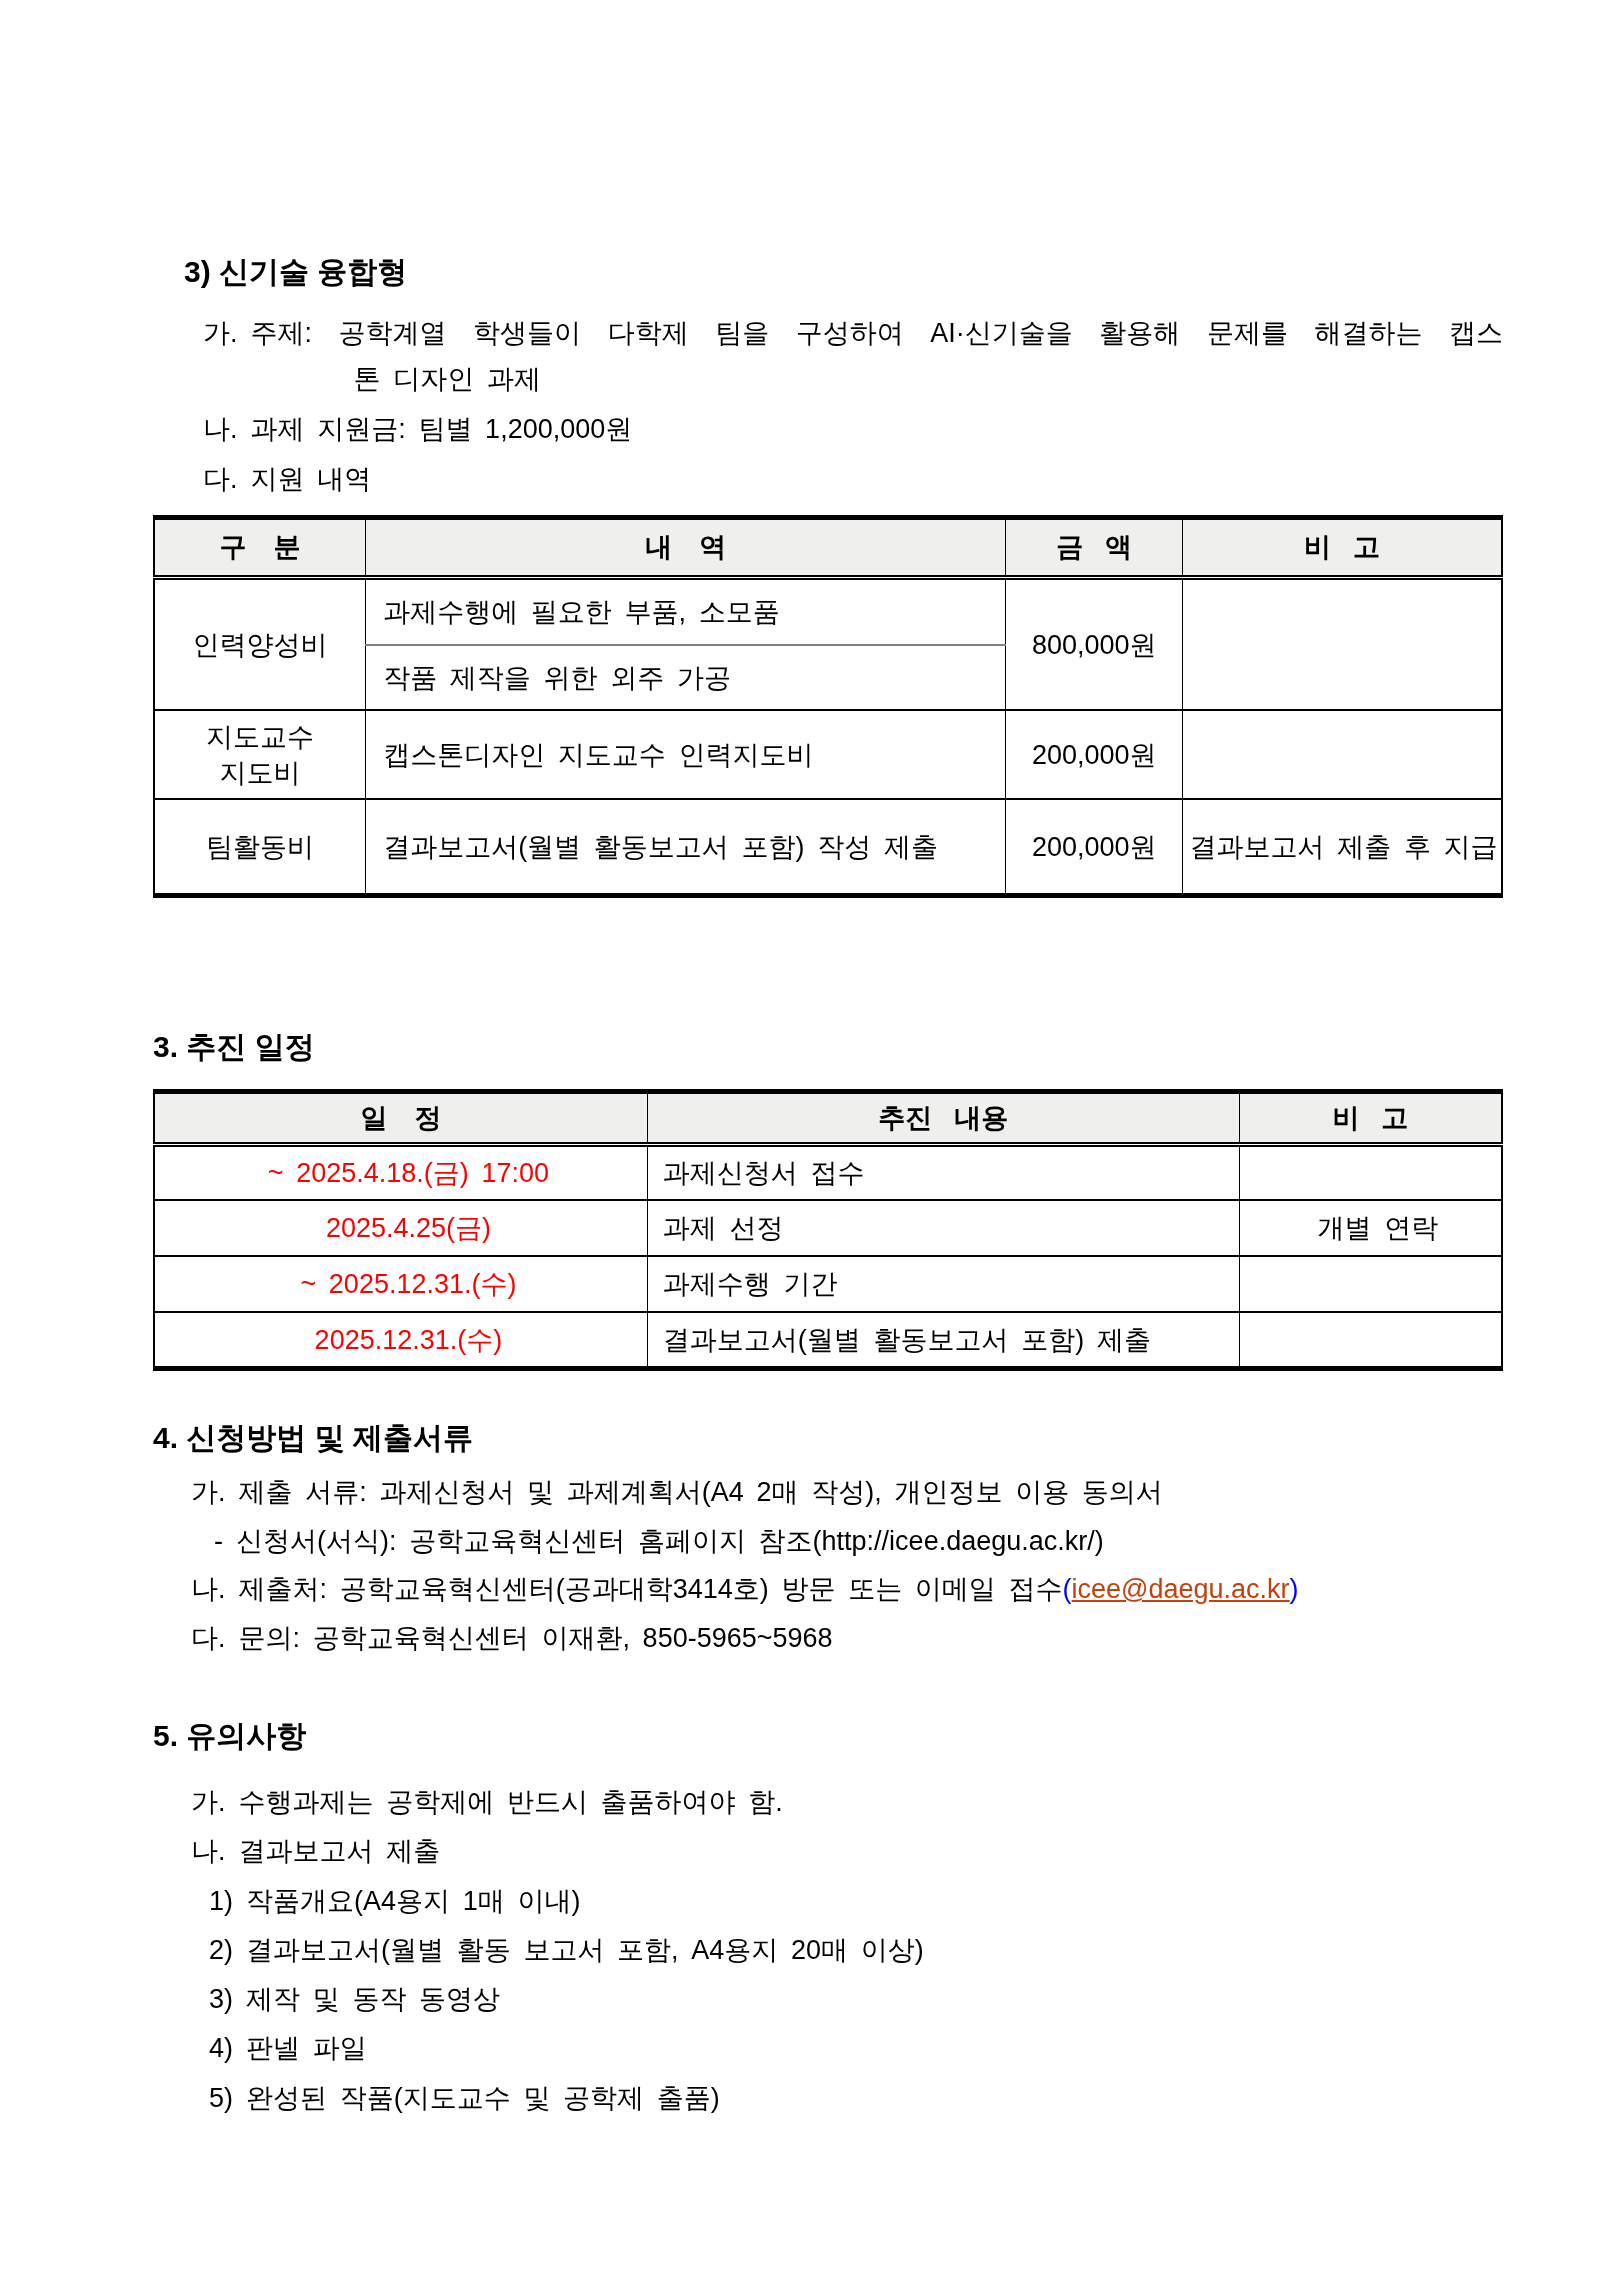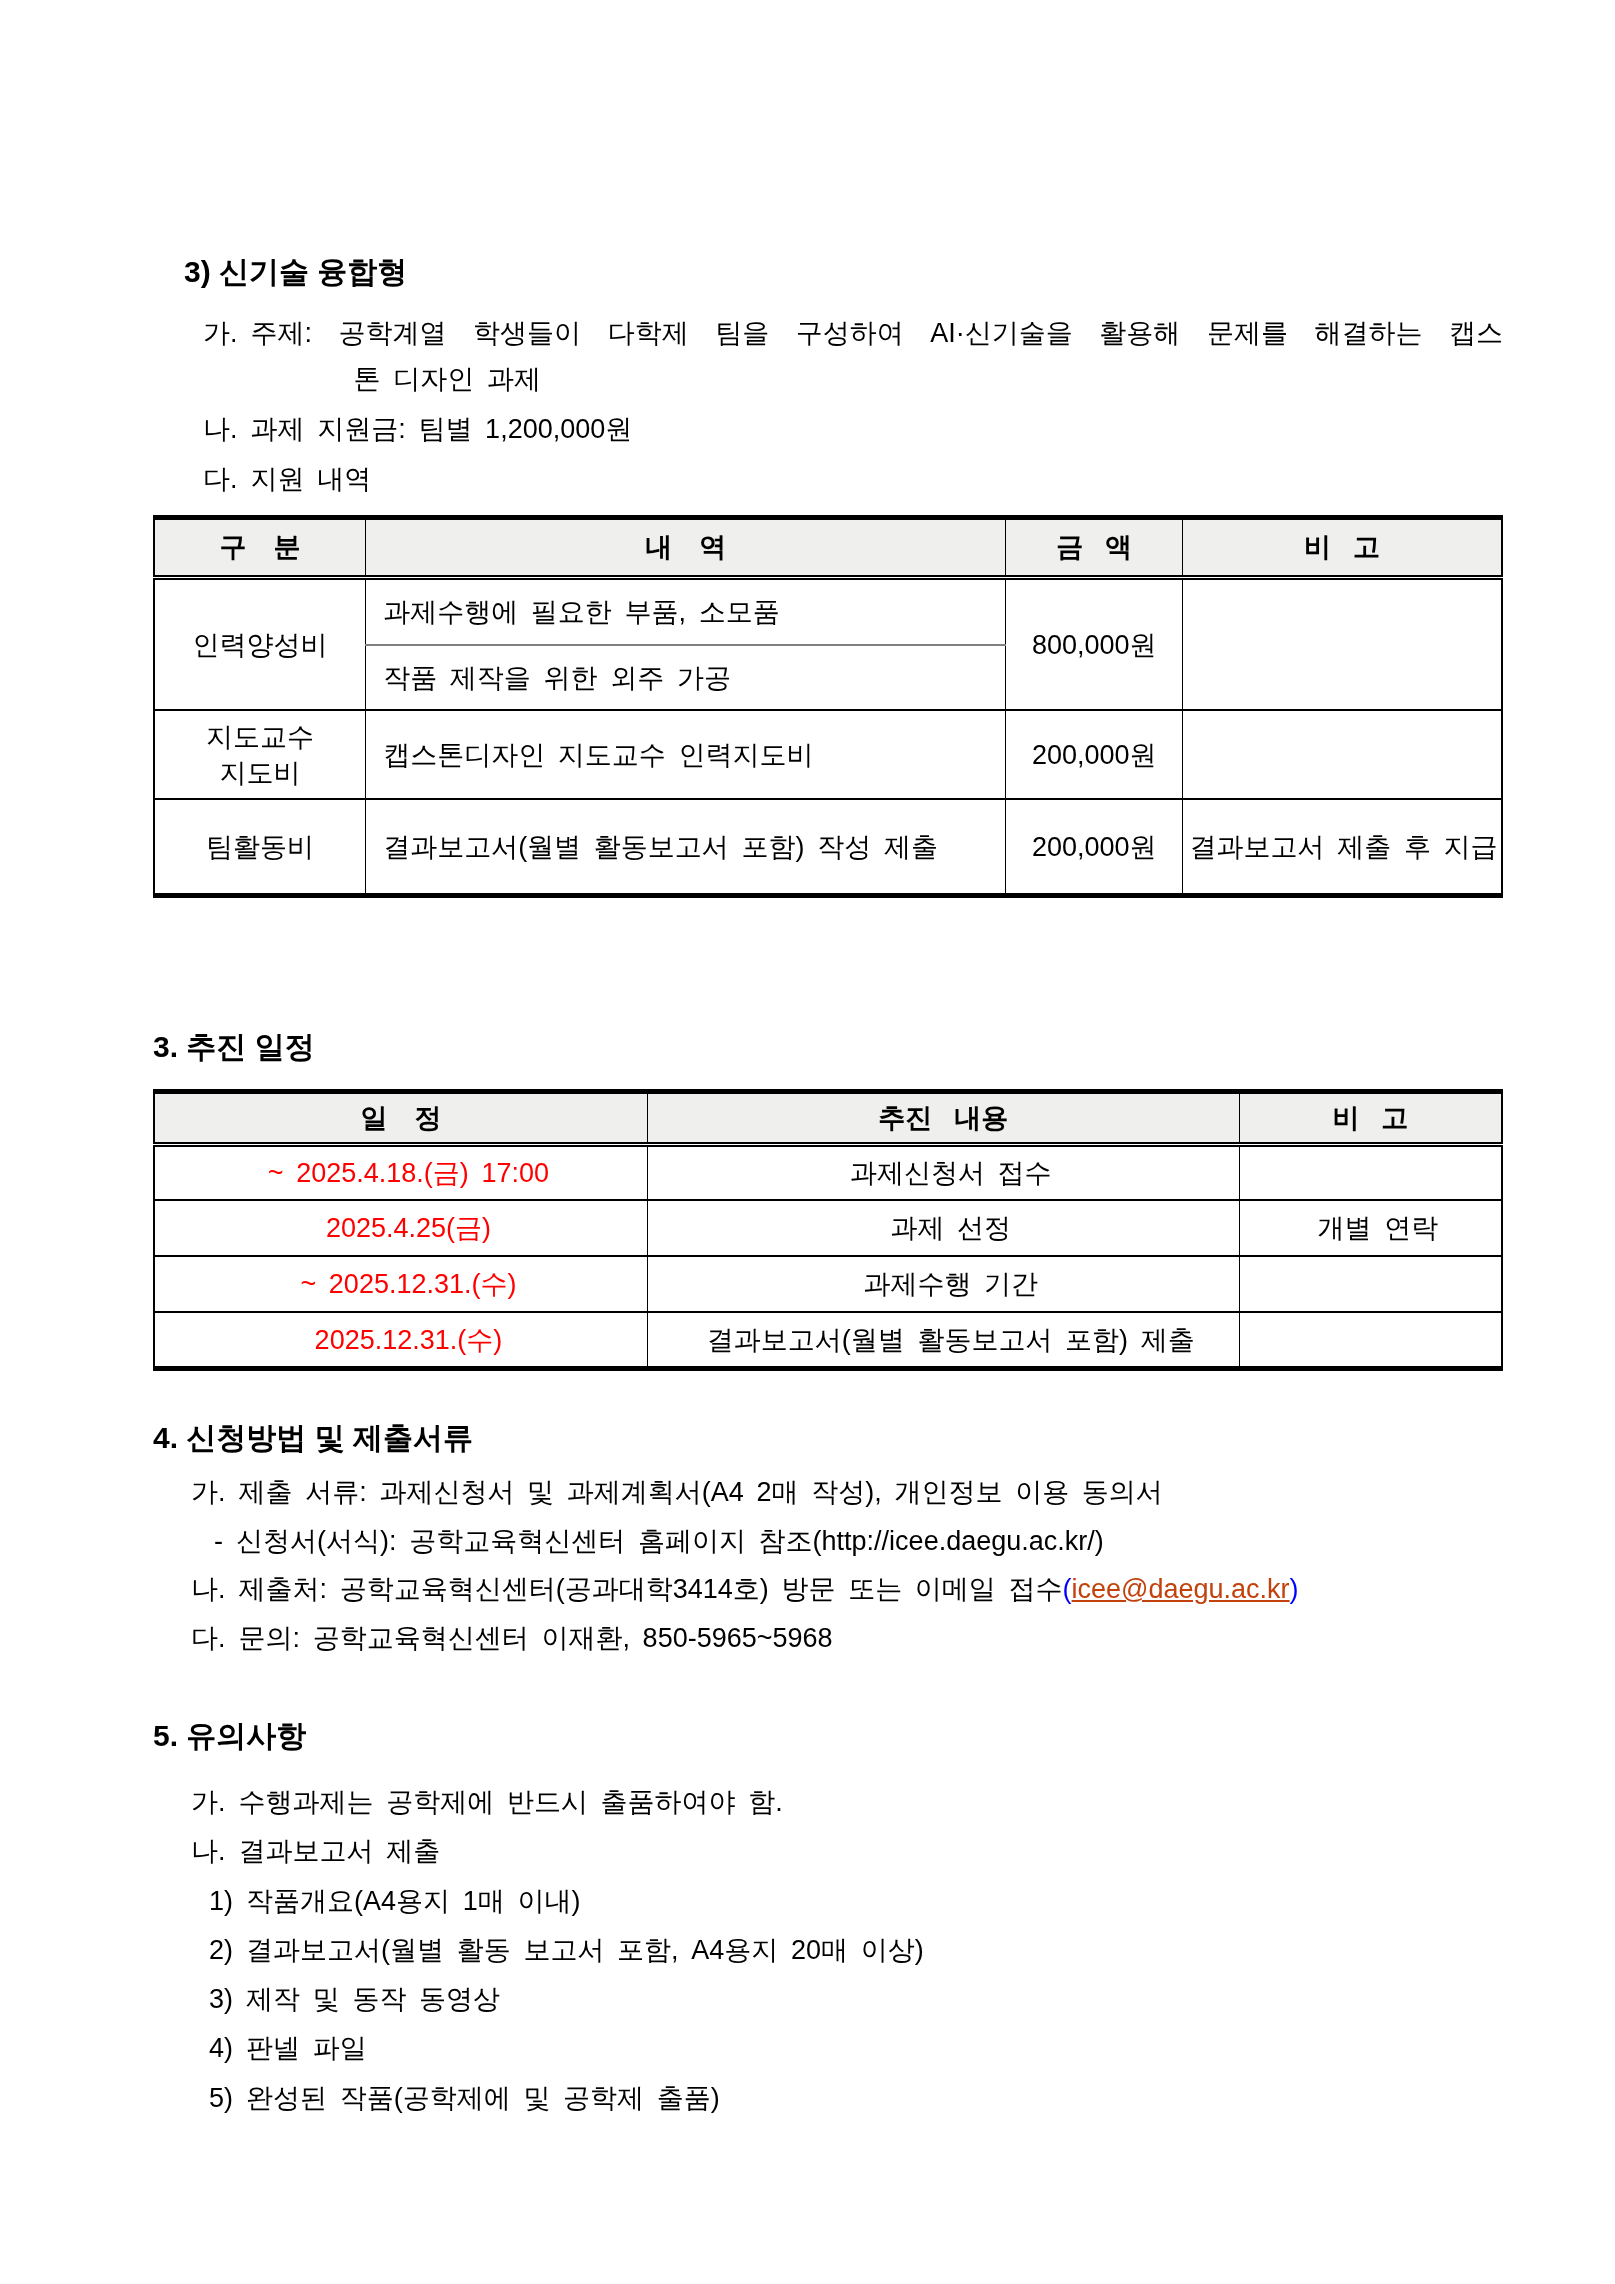--- a/index.html
+++ b/index.html
@@ -65,21 +65,21 @@
   .cat  { text-align:center; }
   .det  { text-align:left; padding:0 7.8px 0 17px; }
   .amt  { text-align:center; white-space:nowrap; }
   .note1{ text-align:left; padding-left:6.5px; }
   .gray-div  { border-bottom:2px solid #808080 !important; }
   .after-div { border-top:0 !important; }
 
   .tbl2 th { height:53px;text-align:center; }
   .tbl2 td { height:56px;padding-left:15px; }
   .date { color:#ff0000; text-align:center; white-space:nowrap; }
-  .cont { text-align:center; padding-left:15.6px; }
+  .cont { text-align:left; padding-left:15.6px; }
   .note2{ text-align:center; }
 </style>
 </head>
 <body>
 
 <div class="page">
 
   <div class="h-sub">3) 신기술 융합형</div>
 
   <div class="item s3-item">
@@ -223,17 +223,17 @@
   <div class="item s5-sub">
     <span class="lbl">3)</span>
     <div class="itext">제작 및 동작 동영상</div>
   </div>
   <div class="item s5-sub">
     <span class="lbl">4)</span>
     <div class="itext">판넬 파일</div>
   </div>
   <div class="item s5-sub">
     <span class="lbl">5)</span>
-    <div class="itext">완성된 작품(공학제에 및 공학제 출품)</div>
+    <div class="itext">완성된 작품(지도교수 및 공학제 출품)</div>
   </div>
 
 </div>
 
 
 </body></html>

